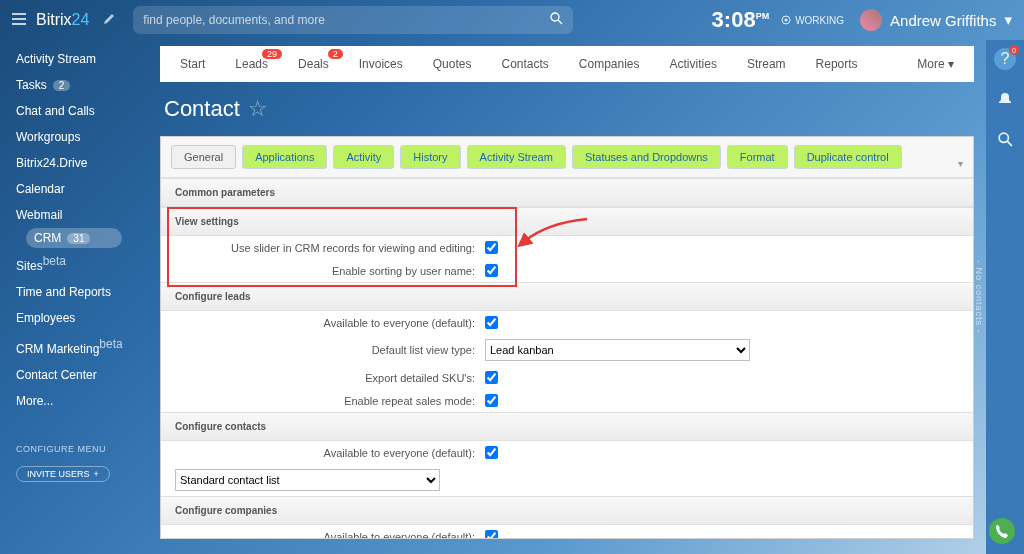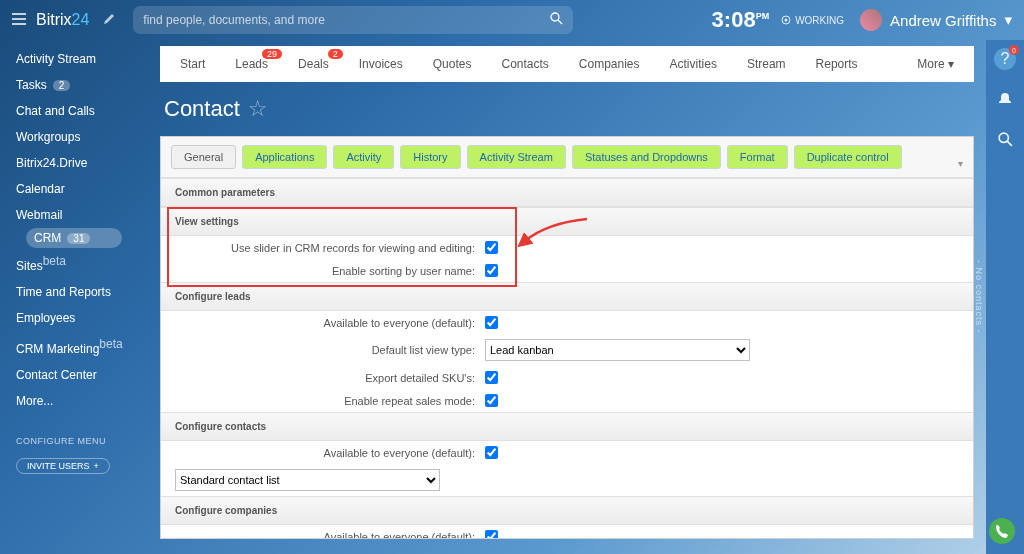--- a/index.html
+++ b/index.html
@@ -17,21 +17,21 @@
 .time sup{font-size:9px}
 .working{font-size:10px;opacity:.85;display:flex;align-items:center;gap:4px}
 .user{display:flex;align-items:center;gap:8px;margin-left:16px;font-size:15px}
 .avatar{width:22px;height:22px;border-radius:50%;background:linear-gradient(45deg,#e8a,#a77)}
 .main{display:flex;height:calc(100% - 40px)}
 .sidebar{width:148px;padding:6px 0;color:#fff;font-size:12px}
 .side-item{padding:6px 16px;cursor:pointer;display:flex;align-items:center;gap:6px}
 .side-item.active{background:rgba(255,255,255,.25);border-radius:12px;margin:0 26px;padding:3px 8px}
 .side-item sup{font-size:12px;opacity:.7}
 .badge{background:rgba(255,255,255,.3);border-radius:8px;padding:0 6px;font-size:10px}
-.side-sub{font-size:9px;opacity:.7;padding:6px 16px;margin-top:16px;letter-spacing:.5px}
+.side-sub{font-size:9px;opacity:.7;padding:6px 16px;margin-top:24px;letter-spacing:.5px}
 .invite-btn{margin:6px 16px;border:1px solid rgba(255,255,255,.4);border-radius:10px;padding:2px 10px;font-size:9px;display:inline-flex;align-items:center;gap:4px;cursor:pointer}
 .content{flex:1;padding:0 12px 12px 12px;overflow:hidden}
 .crm-nav{background:#fff;margin-top:6px;height:36px;display:flex;align-items:center;padding:0 20px;gap:30px;font-size:12px;color:#555;position:relative}
 .crm-nav .nav-item{position:relative;cursor:pointer}
 .red-badge{position:absolute;top:-8px;right:-14px;background:#f44336;color:#fff;border-radius:8px;font-size:9px;padding:0 5px}
 .crm-nav .more{margin-left:auto}
 .page-title{color:#fff;font-size:22px;font-weight:300;margin:14px 4px;display:flex;align-items:center;gap:8px}
 .star{opacity:.5}
 .panel{background:#fff;border:1px solid #d0d0d0}
 .tabs{display:flex;align-items:flex-end;padding:8px 10px;gap:6px;border-bottom:1px solid #e0e0e0;background:#f7f7f7;position:relative}

